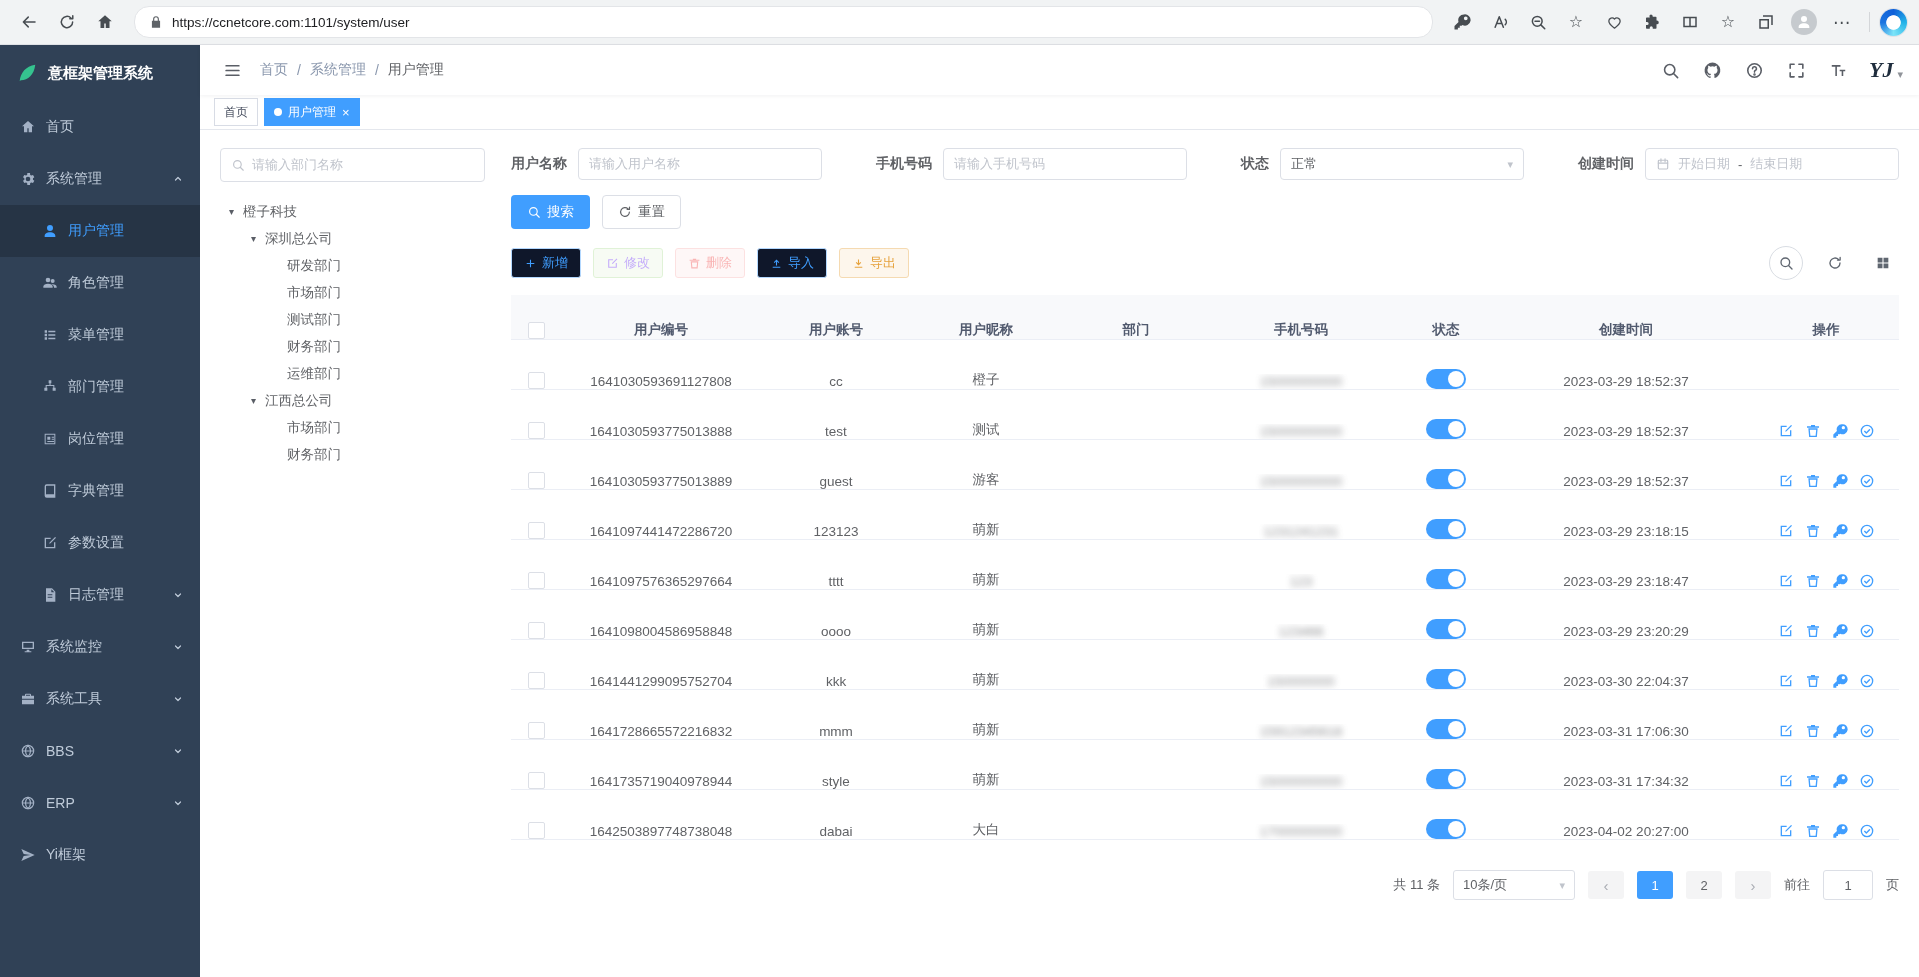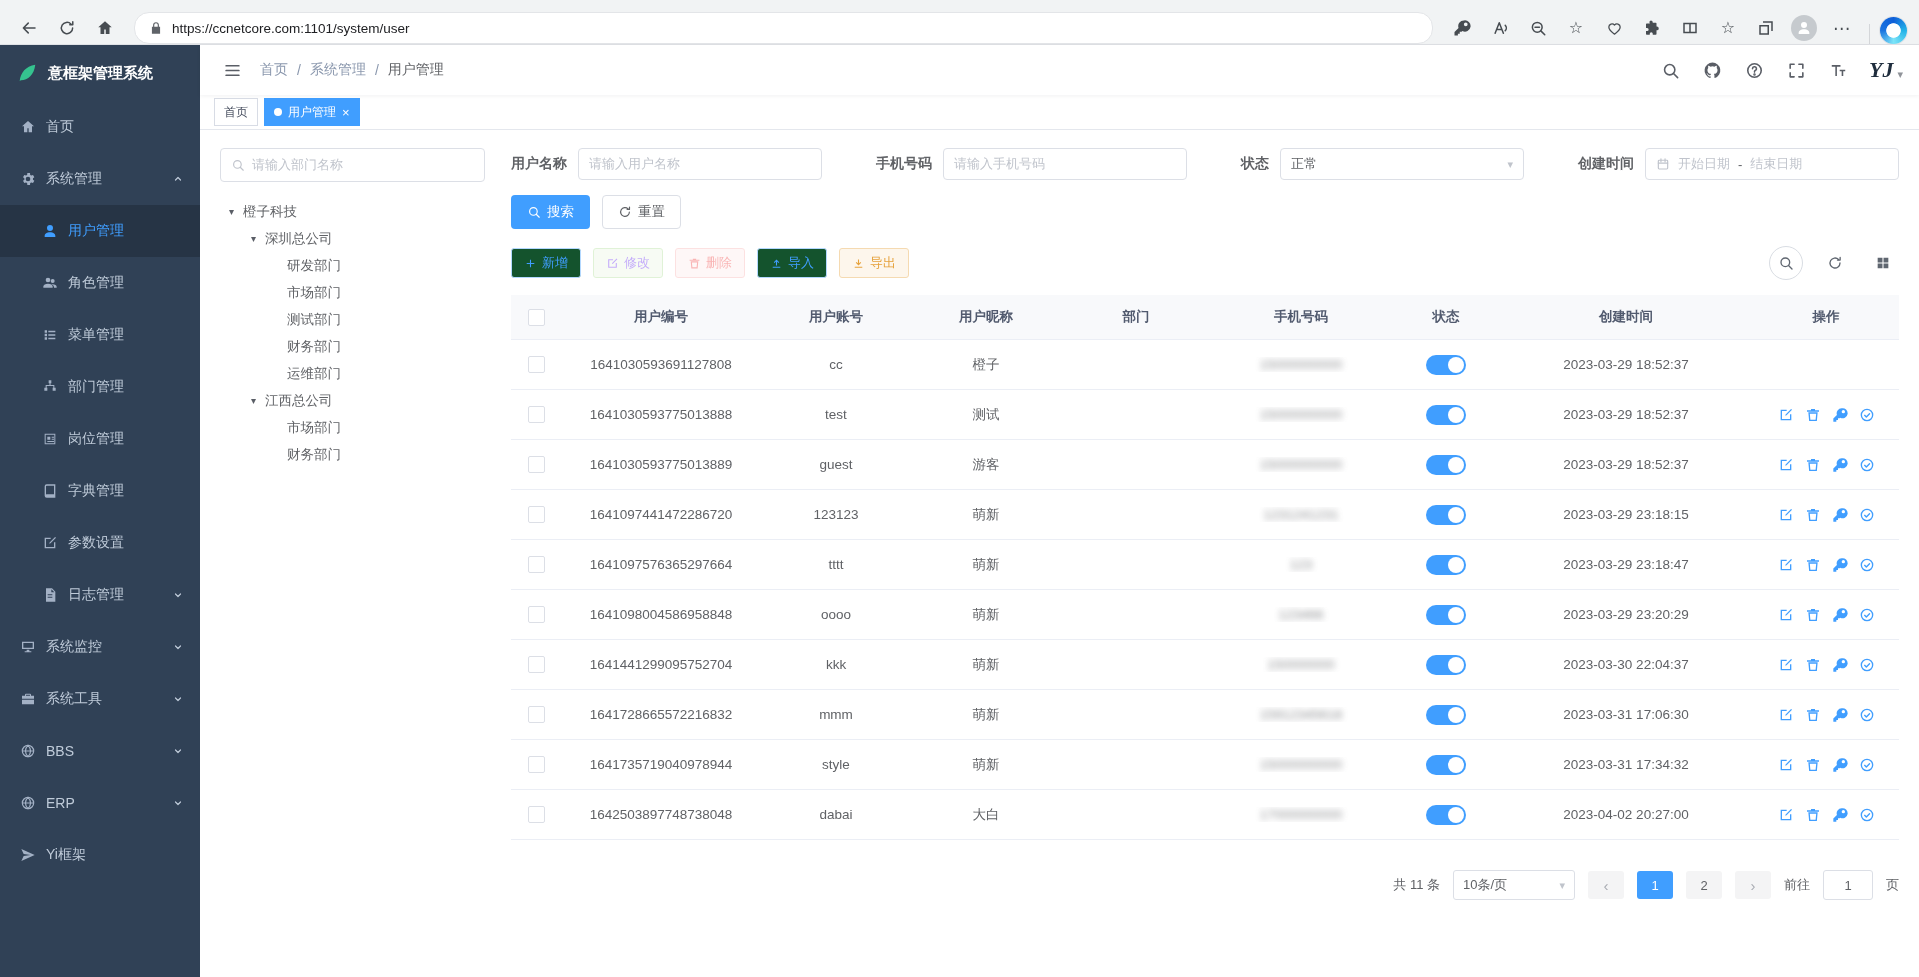--- a/index.html
+++ b/index.html
@@ -1,19 +1,19 @@
 <!DOCTYPE html>
 <html><head>
 <meta charset="utf-8">
 <style>
   html,body{margin:0;padding:0;overflow:hidden}
   body{width:1919px;height:977px;background:#fff;font-family:"Liberation Sans","DejaVu Sans",sans-serif;color:#606266}
   svg{display:block}
   
-  .browser{height:44px;background:#f1f3f4;border-bottom:1px solid #dfe1e5;display:flex;align-items:flex-end;padding:0 12px;gap:4px}
+  .browser{height:44px;background:#f1f3f4;border-bottom:1px solid #dfe1e5;display:flex;align-items:center;padding:0 12px;gap:4px}
   .bicon{width:34px;height:32px;border-radius:6px;display:flex;align-items:center;justify-content:center;color:#474c51;flex-shrink:0;cursor:pointer}
   .bicon svg{width:18px;height:18px}
   .urlbar{flex:1;height:30px;background:#fff;border:1px solid #e3e5e8;border-radius:15px;display:flex;align-items:center;padding:0 14px;gap:9px;margin:0 8px;min-width:0}
   .urlbar svg{width:14px;height:14px;color:#5f6368;flex-shrink:0}
   .urltext{font-size:13.5px;color:#202124;white-space:nowrap;overflow:hidden}
   .avatar-b{width:26px;height:26px;border-radius:50%;background:#c6cace;display:flex;align-items:center;justify-content:center;color:#fff}
   .avatar-b svg{width:16px;height:16px}
   .vdiv{width:1px;height:20px;background:#d4d6d9;margin:0 6px;flex-shrink:0}
   .copilot{width:27px;height:27px;border-radius:50%;flex-shrink:0;cursor:pointer;
     background:radial-gradient(circle at 50% 50%, #ffffff 0 36%, rgba(255,255,255,0) 40%),conic-gradient(#0e5fd8,#23b3e8,#7ce4f8,#1b74e0,#0e5fd8);
@@ -76,32 +76,32 @@
   
   .srow{margin-top:15px;display:flex;gap:12px}
   .btn{height:32px;padding:0 15px;border-radius:4px;font-size:13.5px;display:inline-flex;align-items:center;gap:6px;cursor:pointer;border:1px solid transparent}
   .btn svg{width:14px;height:14px}
   .btn.primary{background:#409eff;color:#fff}
   .btn.plainw{background:#fff;border-color:#dcdfe6;color:#606266}
   
   .toolbar{margin-top:17px;display:flex;align-items:center;gap:12px}
   .tbtn{height:28px;padding:0 12px;border-radius:3px;font-size:13px;display:inline-flex;align-items:center;gap:5px;cursor:pointer;border:1px solid}
   .tbtn svg{width:13px;height:13px}
-  .tbtn.primary{background:#14532d;border-color:#b3d8ff;color:#409eff}
+  .tbtn.primary{background:#0f172a;border-color:#b3d8ff;color:#409eff}
   .tbtn.success{background:#f0f9eb;border-color:#c2e7b0;color:#8b5cf6}
   .tbtn.danger{background:#fef0f0;border-color:#fbc4c4;color:#f56c6c}
   .tbtn.warning{background:#fdf6ec;border-color:#f5dab1;color:#e6a23c}
   .tbtn.disabled{opacity:.5;cursor:not-allowed}
   .tools{margin-left:auto;display:flex;align-items:center;gap:16px;color:#5f6670}
   .tool{width:32px;height:32px;border-radius:50%;display:flex;align-items:center;justify-content:center;cursor:pointer}
   .tool svg{width:16px;height:16px}
   .tool.bordered{border:1px solid #d9dde3}
   
   .table{margin-top:15px;font-size:13.5px}
-  .thead,.trow{display:flex;align-items:center;border-bottom:1px solid #ebeef5}
+  .thead,.trow{display:flex;align-items:flex-end;border-bottom:1px solid #ebeef5}
   .thead{height:44px;background:#f8f9fb}
   .trow{height:49px;background:#fff}
   .th,.td{display:flex;align-items:center;justify-content:center;overflow:hidden;white-space:nowrap}
   .th{font-weight:bold;color:#515a6e}
   .thead>:nth-child(1),.trow>:nth-child(1){width:50px;flex-shrink:0}
   .thead>:nth-child(2),.trow>:nth-child(2){width:200px;flex-shrink:0}
   .thead>:nth-child(3),.trow>:nth-child(3){width:150px;flex-shrink:0}
   .thead>:nth-child(4),.trow>:nth-child(4){width:150px;flex-shrink:0}
   .thead>:nth-child(5),.trow>:nth-child(5){width:150px;flex-shrink:0}
   .thead>:nth-child(6),.trow>:nth-child(6){width:180px;flex-shrink:0}

